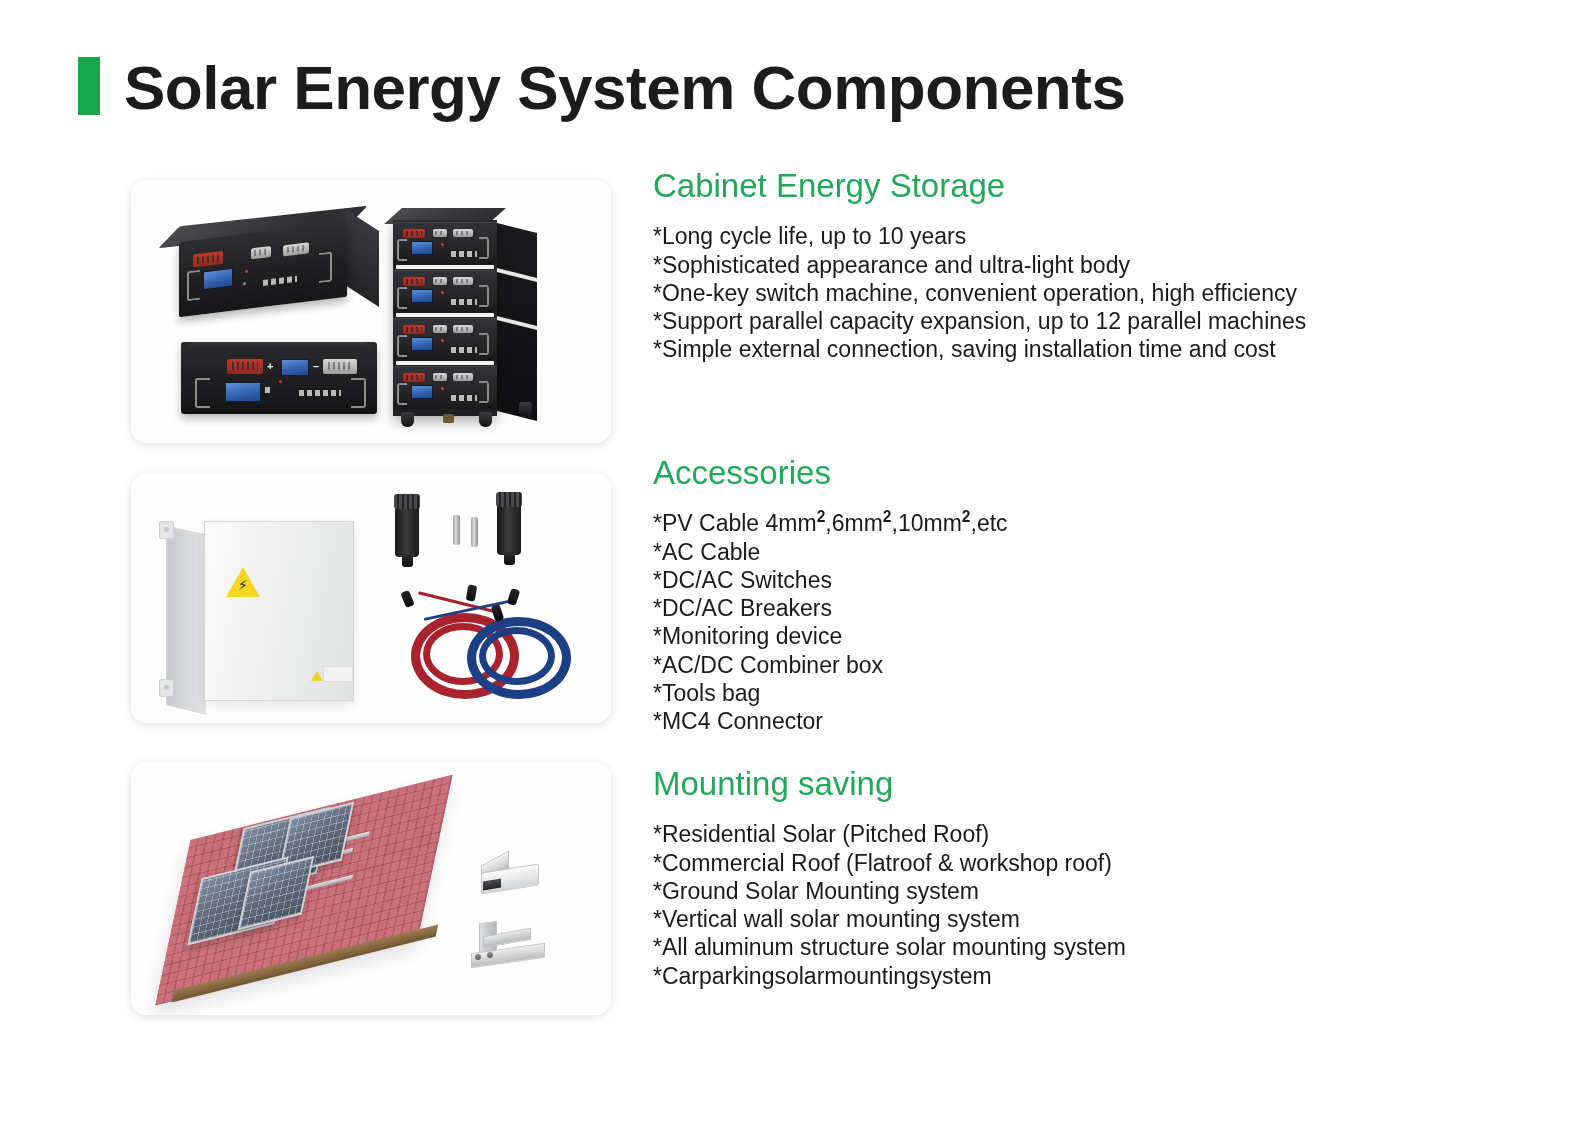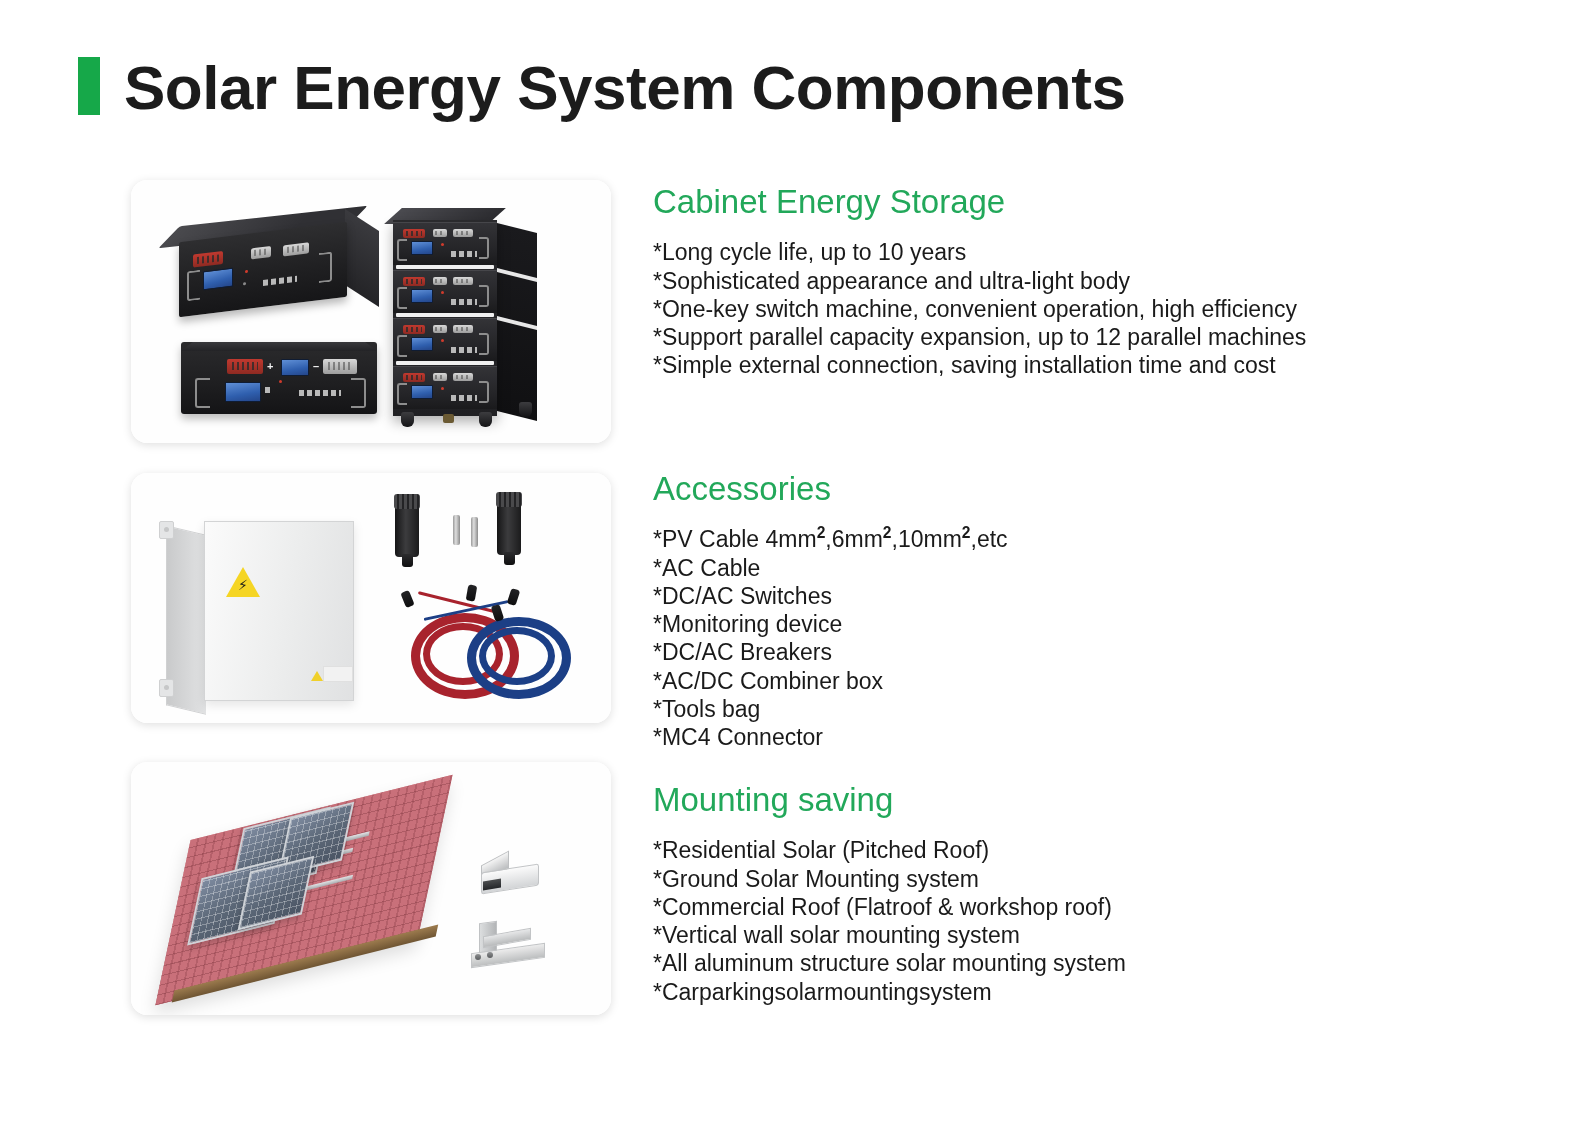--- a/index.html
+++ b/index.html
@@ -68,21 +68,21 @@
   }
   .sec-1 { top: 168px; }
   .sec-2 { top: 455px; }
   .sec-3 { top: 766px; }
 
   .sec-heading {
     font-size: 33px;
     color: #22a85a;
     font-weight: normal;
     line-height: 1.1;
-    margin: 16px 0 18px 0;
+    margin: 0 0 18px 0;
     white-space: nowrap;
     font-family: "Liberation Sans", "DejaVu Sans", sans-serif;
   }
   .bullets {
     margin: 0;
     padding: 0;
     list-style: none;
   }
   .bullets li {
     font-size: 23px;
@@ -552,31 +552,31 @@
     <li>*Simple external connection, saving installation time and cost</li>
   </ul>
 </div>
 
 <div class="section sec-2">
   <h2 class="sec-heading">Accessories</h2>
   <ul class="bullets">
     <li>*PV Cable 4mm<sup>2</sup>,6mm<sup>2</sup>,10mm<sup>2</sup>,etc</li>
     <li>*AC Cable</li>
     <li>*DC/AC Switches</li>
+    <li>*DC/AC Breakers</li>
     <li>*Monitoring device</li>
-    <li>*DC/AC Breakers</li>
     <li>*AC/DC Combiner box</li>
     <li>*Tools bag</li>
     <li>*MC4 Connector</li>
   </ul>
 </div>
 
 <div class="section sec-3">
   <h2 class="sec-heading">Mounting saving</h2>
   <ul class="bullets">
     <li>*Residential Solar (Pitched Roof)</li>
+    <li>*Commercial Roof (Flatroof &amp; workshop roof)</li>
     <li>*Ground Solar Mounting system</li>
-    <li>*Commercial Roof (Flatroof &amp; workshop roof)</li>
     <li>*Vertical wall solar mounting system</li>
     <li>*All aluminum structure solar mounting system</li>
     <li>*Carparkingsolarmountingsystem</li>
   </ul>
 </div>
 
 </body></html>

